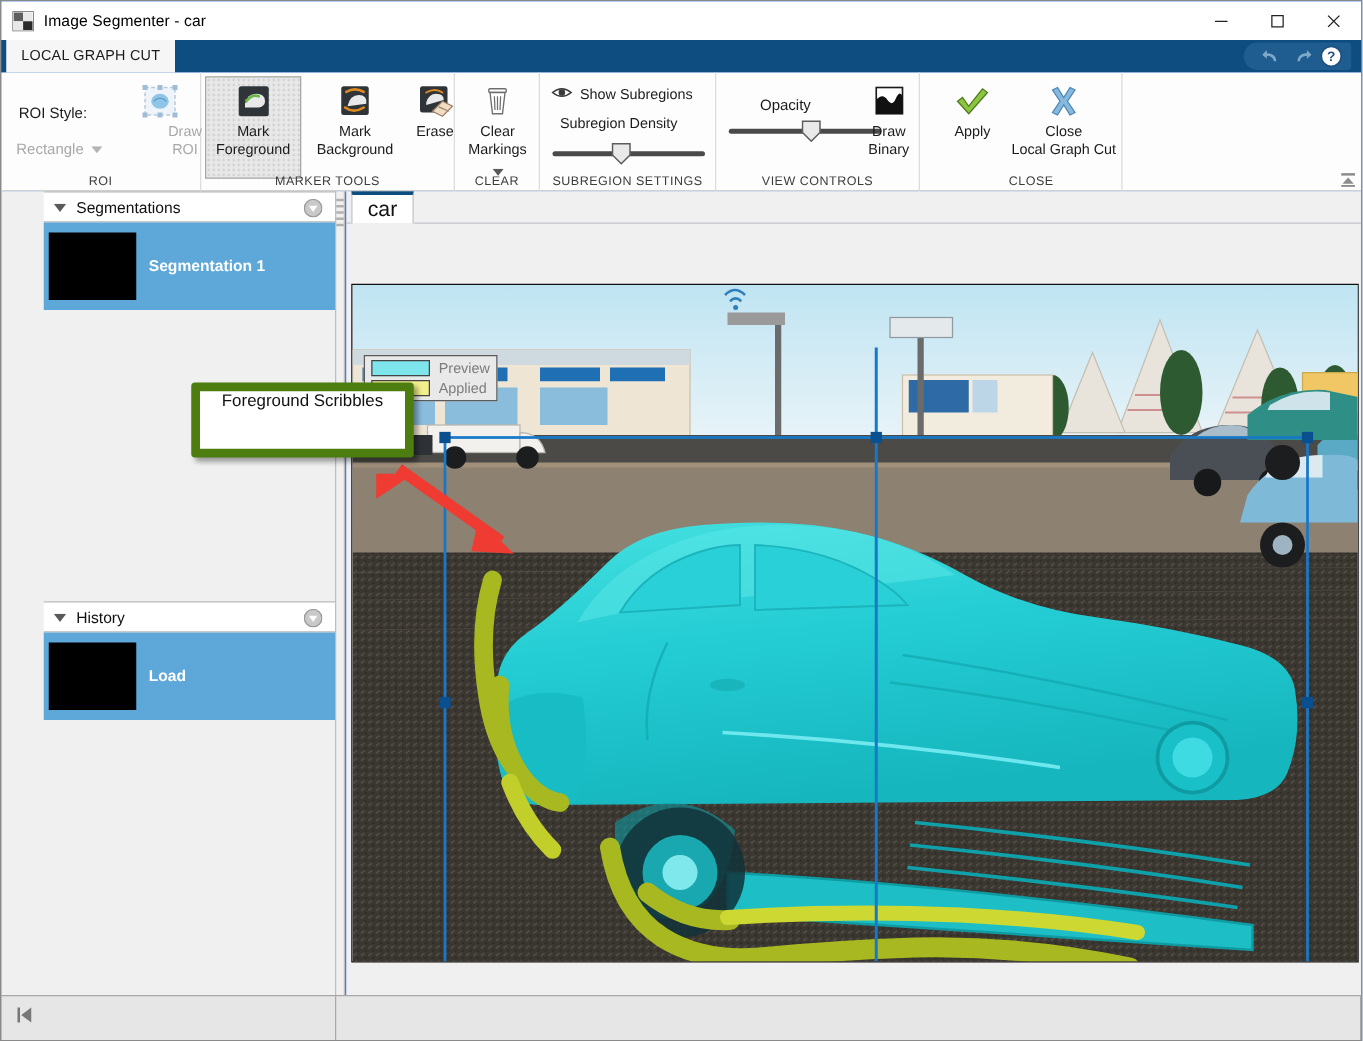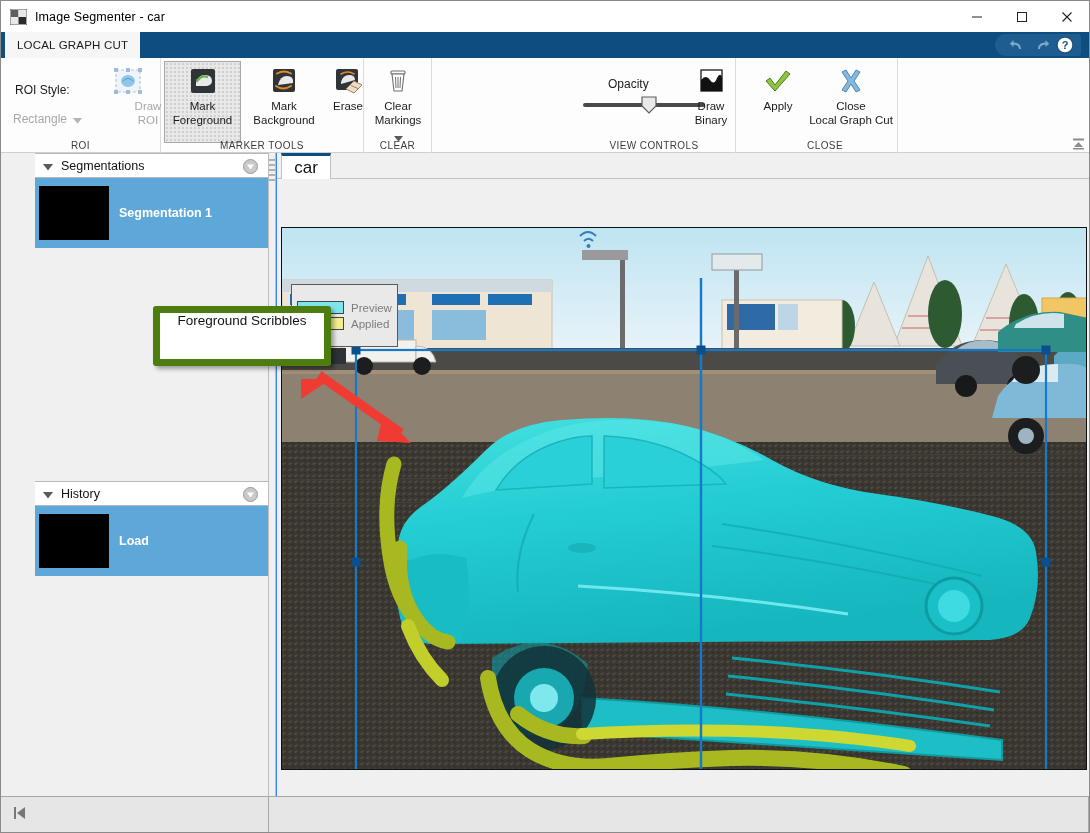--- a/index.html
+++ b/index.html
@@ -76,21 +76,21 @@
   .callout { position:absolute; left:152px; top:305px; width:178px; height:60px; background:#fff;
      border:7px solid #4d7c0f; border-radius:3px; display:flex; align-items:flex-start; justify-content:center;
      box-shadow:3px 3px 4px rgba(0,0,0,.35); z-index:40; }
   .callout span { font-size:13.5px; color:#111; }
 
   
   .statusbar { position:absolute; left:0; bottom:0; width:1088px; height:36px; background:#e6e6e6; border-top:1px solid #a8a8a8; }
   .statusbar .cell { position:absolute; top:0; height:35px; border-right:1px solid #a8a8a8; display:flex; align-items:center; }
   .statusbar .collapse-ico { margin-left:12px; }
 
-  .legend { position:absolute; left:9px; top:56px; background:#e9e9e9; border:1px solid #5a5a5a; padding:16px 5px;
+  .legend { position:absolute; left:9px; top:56px; background:#e9e9e9; border:1px solid #5a5a5a; padding:3px 5px;
       display:flex; flex-direction:column; gap:3px; z-index:30; }
   .legrow { display:flex; align-items:center; gap:7px; }
   .legsw { width:47px; height:13px; border:1px solid #444; }
   .leglbl { font-size:11.5px; color:#7c7c7c; }
 </style>
 </head>
 <body>
 
 <div id="app">
 
@@ -235,20 +235,42 @@
           <span>
             <svg width="9" height="6" viewBox="0 0 9 6">
                 <path d="M0 0 L9 0 L4.5 5.5 Z" fill="#5a5a5a"></path>
               </svg>
           </span>
         </span>
       </div>
       <div class="rgroup-title">CLEAR</div>
     </div>
 
+    <div class="rgroup" style="left:431px; width:141px;">
+      <div style="position:absolute; left:9px; top:9px; display:flex; align-items:center; gap:6px;">
+        <span>
+          <svg width="17" height="12" viewBox="0 0 17 12">
+            <path d="M1 6 q7.5 -6 15 0 q-7.5 6 -15 0 z" fill="none" stroke="#3a3a3a" stroke-width="1.2"></path>
+            <circle cx="8.5" cy="6" r="2.6" fill="#3a3a3a"></circle>
+          </svg>
+        </span>
+        <span class="chk-lbl">Show Subregions</span>
+      </div>
+      <div style="position:absolute; left:16px; top:35px; font-size:11.5px; color:#1b1b1b;">Subregion Density</div>
+      <div class="sliderrow" style="left:10px; top:63px; width:122px;">
+        <div class="strack" style="width:122px;">
+          <div class="sthumb" style="left:47px;">
+            <svg width="16" height="18" viewBox="0 0 16 18">
+                <path d="M1 1 L15 1 L15 10 L8 17 L1 10 Z" fill="#e9e9e9" stroke="#5c5c5c" stroke-width="1.2"></path>
+              </svg>
+          </div>
+        </div>
+      </div>
+      <div class="rgroup-title">SUBREGION SETTINGS</div>
+    </div>
 
     <div class="rgroup" style="left:572px; width:163px;">
       <div style="position:absolute; left:35px; top:19px; font-size:12px; color:#1b1b1b;">Opacity</div>
       <div class="sliderrow" style="left:10px; top:45px; width:122px;">
         <div class="strack" style="width:122px;">
           <div class="sthumb" style="left:58px;">
             <svg width="16" height="18" viewBox="0 0 16 18">
                 <path d="M1 1 L15 1 L15 10 L8 17 L1 10 Z" fill="#e9e9e9" stroke="#5c5c5c" stroke-width="1.2"></path>
               </svg>
           </div>

